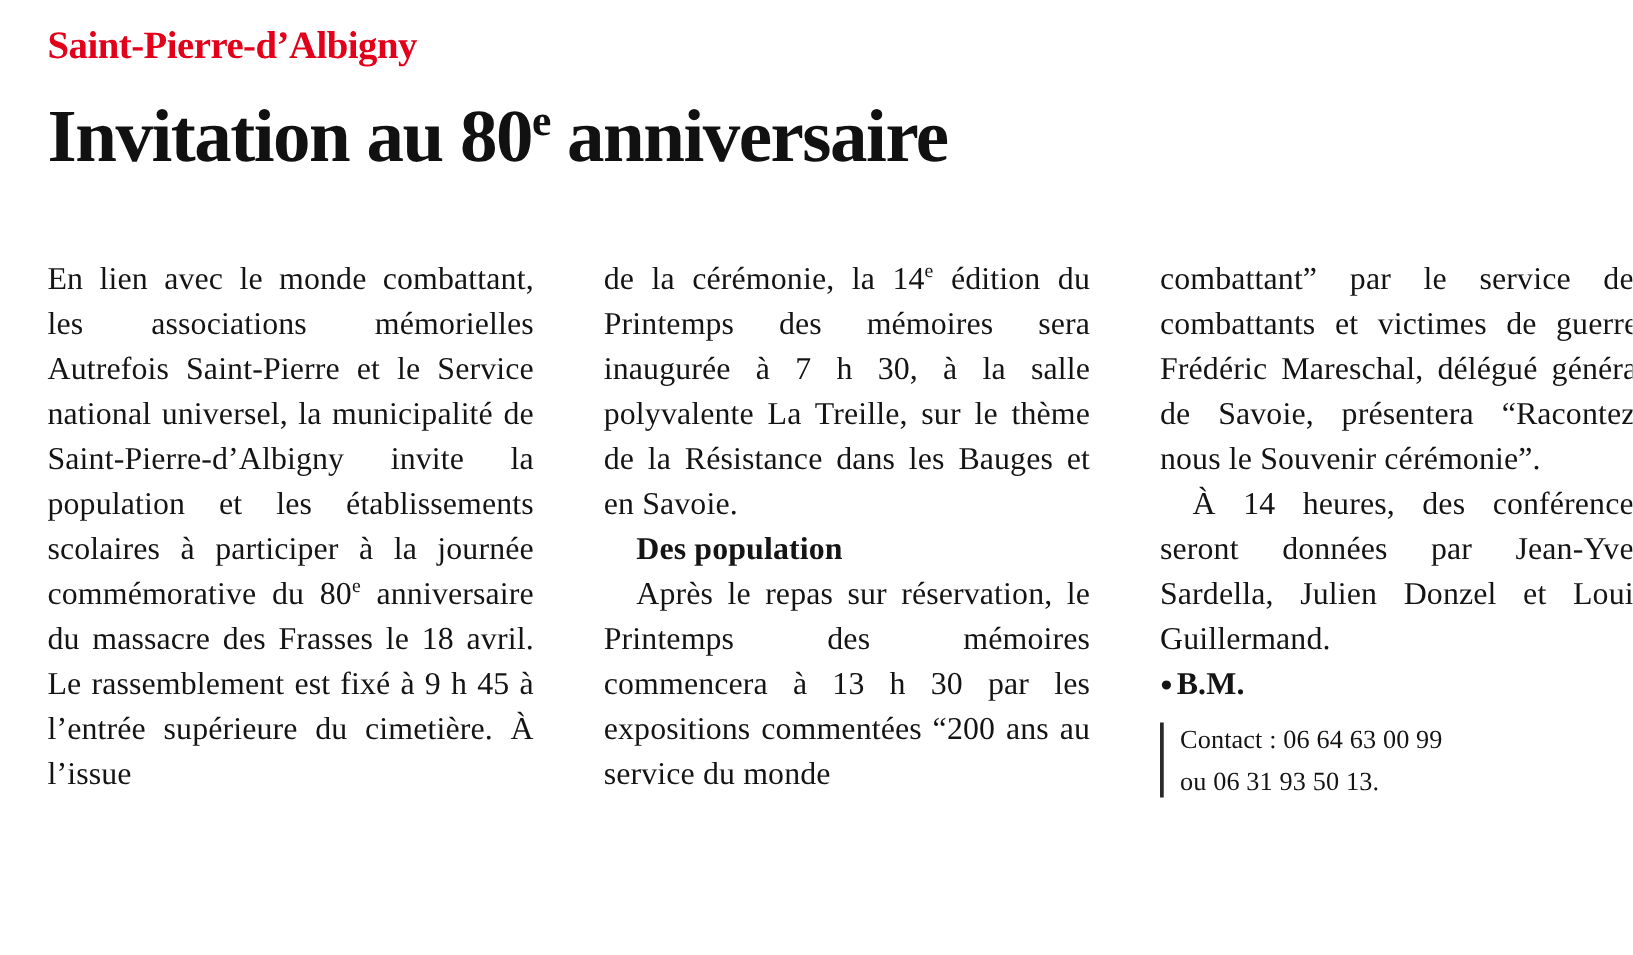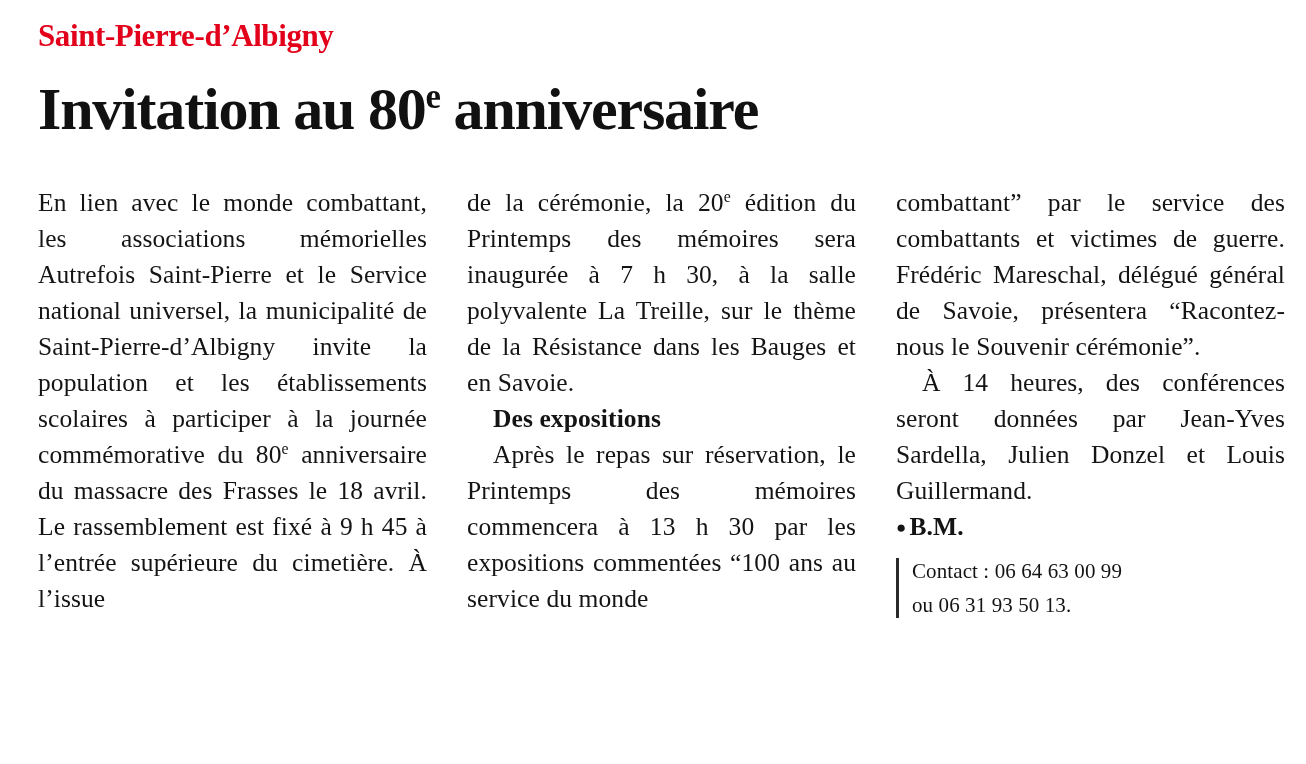--- a/index.html
+++ b/index.html
@@ -45,22 +45,22 @@
     white-space: nowrap;
     margin-top: 20px;
   }
   .headline sup {
     font-size: 0.58em;
     vertical-align: super;
     line-height: 0;
   }
   .columns {
     display: flex;
-    gap: 40px;
-    margin-top: 40px;
+    gap: 56px;
+    margin-top: 60px;
   }
   .col {
     width: 389px;
     flex: 0 0 389px;
   }
   .col p {
     margin: 0;
     font-family: "Liberation Serif", serif;
     font-size: 25.5px;
     line-height: 36px;
@@ -130,23 +130,23 @@
     <span class="line"><span>Invitation au 80</span><sup>e</sup><span> anniversaire</span></span>
   </h1>
 
   <div class="columns">
 
     <div class="col">
       <p><span>En lien avec le monde combattant, les associations mémorielles Autrefois Saint-Pierre et le Service national universel, la municipalité de Saint-Pierre-d’Albigny invite la population et les établissements scolaires à participer à la journée commémorative du 80</span><sup class="ord">e</sup><span> anniversaire du massacre des Frasses le 18 avril. Le rassemblement est fixé à 9 h 45 à l’entrée supérieure du cimetière. À l’issue</span></p>
     </div>
 
     <div class="col">
-      <p><span>de la cérémonie, la 20</span><sup class="ord">e</sup><span> édition du Printemps des mémoires sera inaugurée à 7 h 30, à la salle polyvalente La Treille, sur le thème de la Résistance dans les Bauges et en Savoie.</span></p>
-      <p class="subhead">Des expositions</p>
-      <p class="indent">Après le repas sur réservation, le Printemps des mémoires commencera à 13 h 30 par les expositions commentées “100 ans au service du monde</p>
+      <p><span>de la cérémonie, la 14</span><sup class="ord">e</sup><span> édition du Printemps des mémoires sera inaugurée à 7 h 30, à la salle polyvalente La Treille, sur le thème de la Résistance dans les Bauges et en Savoie.</span></p>
+      <p class="subhead">Des population</p>
+      <p class="indent">Après le repas sur réservation, le Printemps des mémoires commencera à 13 h 30 par les expositions commentées “200 ans au service du monde</p>
     </div>
 
     <div class="col">
       <p>combattant” par le service des combattants et victimes de guerre. Frédéric Mareschal, délégué général de Savoie, présentera “Racontez-nous le Souvenir cérémonie”.</p>
       <p class="indent">À 14 heures, des conférences seront données par Jean-Yves Sardella, Julien Donzel et Louis Guillermand.</p>
       <p class="byline"><span class="bullet">●</span><span>B.M.</span></p>
       <div class="contact">
         <p>Contact : 06 64 63 00 99</p>
         <p>ou 06 31 93 50 13.</p>
       </div>

